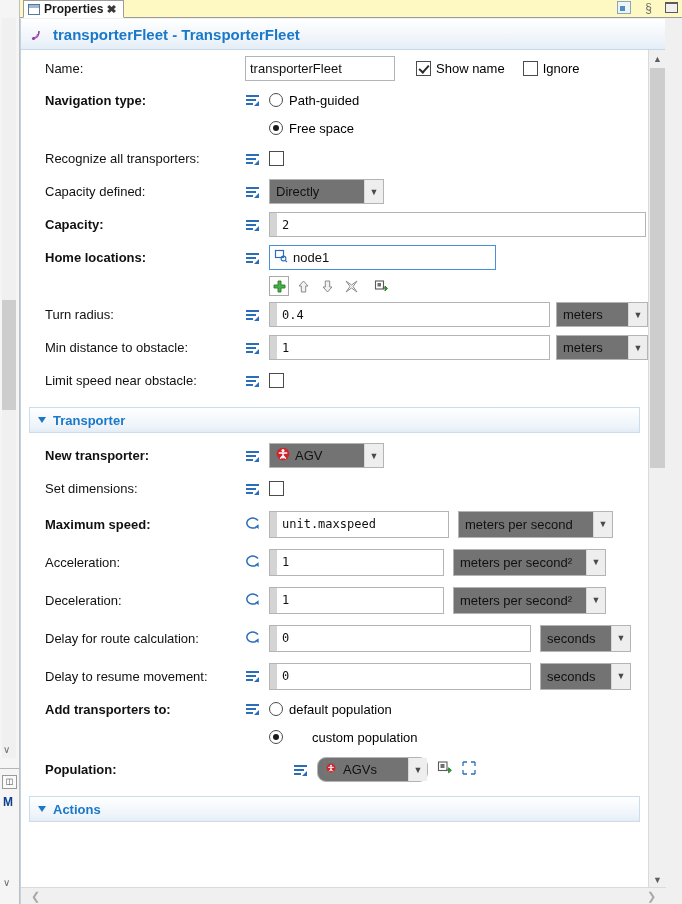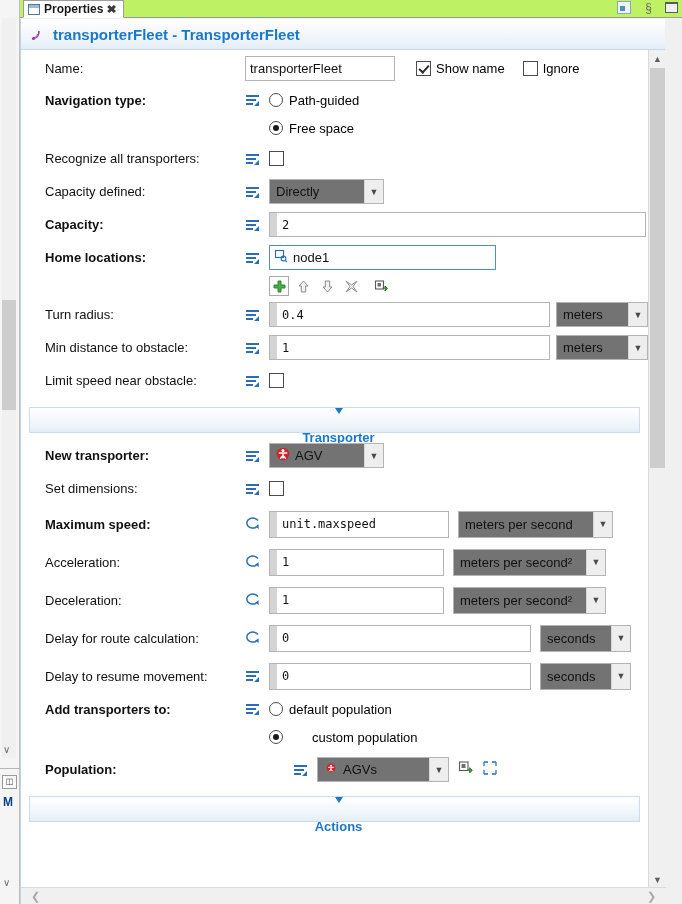--- a/index.html
+++ b/index.html
@@ -56,21 +56,21 @@
   }
   .left-sliver .ls-sep {
     position: absolute; left: 0; top: 768px; width: 20px;
     border-top: 1px solid #b6b6b6;
   }
 
   
   .tabstrip {
     position: absolute; left: 20px; top: 0;
     width: 662px; height: 18px;
-    background: #bef264;
+    background: #fef9c3;
     border-bottom: 1px solid #9c9c9c;
   }
   .tab-active {
     position: absolute; left: 3px; top: 0;
     height: 18px;
     padding: 0 6px 0 4px;
     background: #ffffff;
     border: 1px solid #9c9c9c;
     border-bottom: 1px solid #ffffff;
     display: flex; align-items: center; gap: 4px;
@@ -284,23 +284,22 @@
 
   
   .units { margin-left: 6px; }
 
   
   .section {
     margin: 8px 8px 0 8px;
     height: 26px;
     background: linear-gradient(to bottom, #ffffff 0%, #eef4fa 75%, #e3ecf5 100%);
     border: 1px solid #cddced;
-    display: flex; align-items: center; gap: 16px;
+    display: flex; align-items: center; gap: 7px;
     padding-left: 8px;
-    flex-direction: column;
   }
   .sect-tri {
     width: 0; height: 0;
     border-left: 4px solid transparent;
     border-right: 4px solid transparent;
     border-top: 6px solid #1a78c8;
   }
   .sect-title {
     font-size: 13px; font-weight: bold; color: #1a78c8;
   }
@@ -744,21 +743,21 @@
 
       <div class="row" style="height:37px;gap:48px;">
         <div class="label bold">Population:</div>
         <div class="ctrl">
           <span class="eq-icon">
             <i class="l1"></i>
               <i class="l2"></i>
               <i class="l3"></i>
               <i class="tri"></i>
           </span>
-          <div class="combo" style="width:132px;">
+          <div class="combo" style="width:111px;border-radius:9px;">
             <span class="ctext">
               <span>
                 <svg width="14" height="14" viewBox="0 0 14 14">
                   <rect x="0.5" y="0.5" width="13" height="13" fill="none" stroke="#7a7a7a" stroke-width="1" stroke-dasharray="2,1.6"></rect>
                   <circle cx="7" cy="7" r="4.4" fill="#d0232b"></circle>
                   <circle cx="7" cy="4.8" r="1" fill="#ffffff"></circle>
                   <path d="M4.6 6.3 H9.4 M7 6.3 V9.8 M7 8.1 L5.4 10 M7 8.1 L8.6 10" stroke="#ffffff" stroke-width="1" fill="none" stroke-linecap="round"></path>
                 </svg>
               </span>
               <span>AGVs</span>

